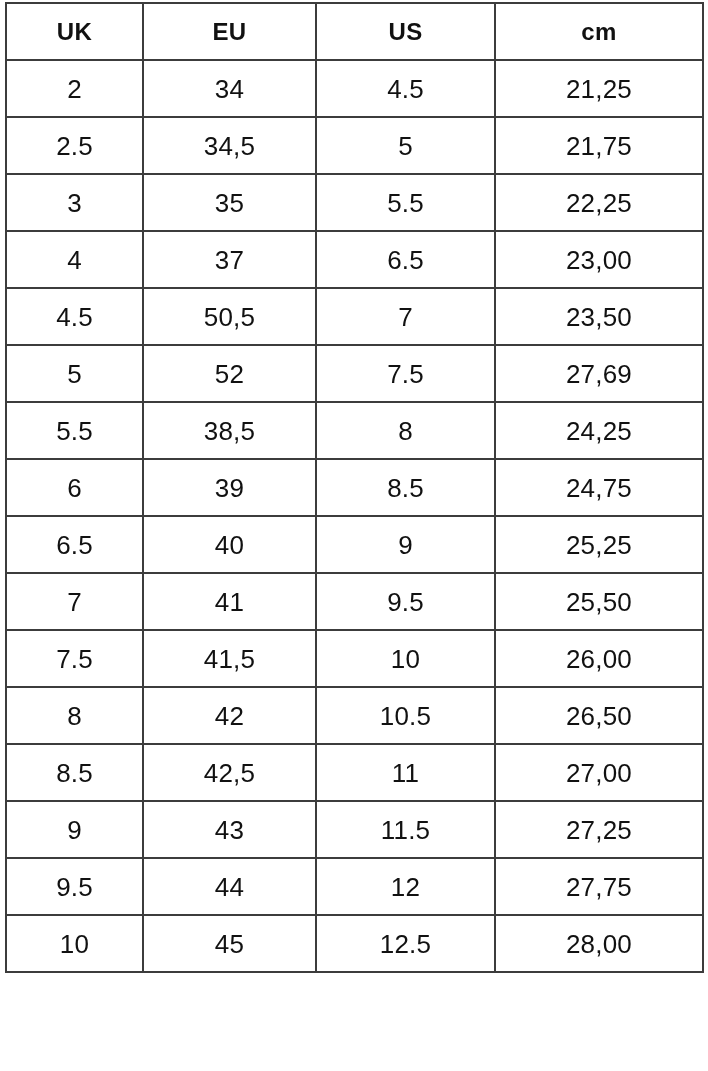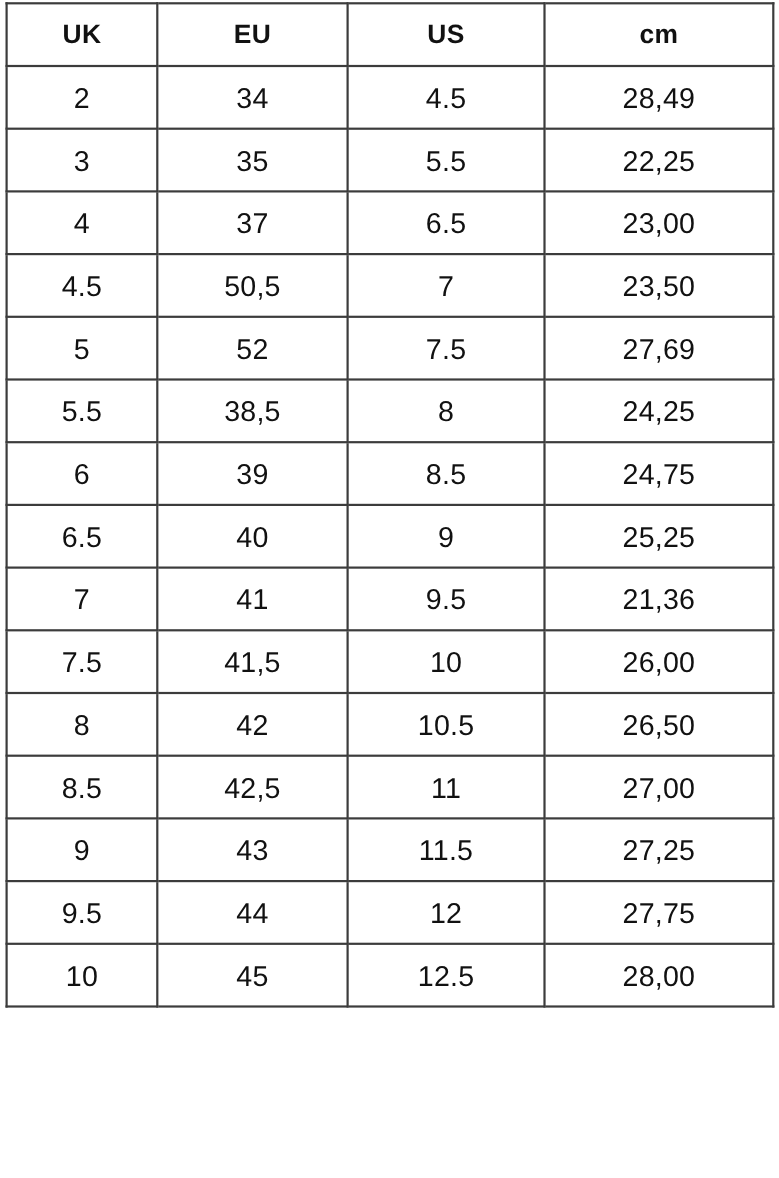--- a/index.html
+++ b/index.html
@@ -72,21 +72,27 @@
           <th>EU</th>
           <th>US</th>
           <th>cm</th>
         </tr>
     </thead>
     <tbody id="table-body">
         <tr>
           <td>2</td>
           <td>34</td>
           <td>4.5</td>
-          <td>28,49</td>
+          <td>21,25</td>
+        </tr>
+        <tr>
+          <td>2.5</td>
+          <td>34,5</td>
+          <td>5</td>
+          <td>21,75</td>
         </tr>
         <tr>
           <td>3</td>
           <td>35</td>
           <td>5.5</td>
           <td>22,25</td>
         </tr>
         <tr>
           <td>4</td>
           <td>37</td>
@@ -120,21 +126,21 @@
         <tr>
           <td>6.5</td>
           <td>40</td>
           <td>9</td>
           <td>25,25</td>
         </tr>
         <tr>
           <td>7</td>
           <td>41</td>
           <td>9.5</td>
-          <td>21,36</td>
+          <td>25,50</td>
         </tr>
         <tr>
           <td>7.5</td>
           <td>41,5</td>
           <td>10</td>
           <td>26,00</td>
         </tr>
         <tr>
           <td>8</td>
           <td>42</td>

